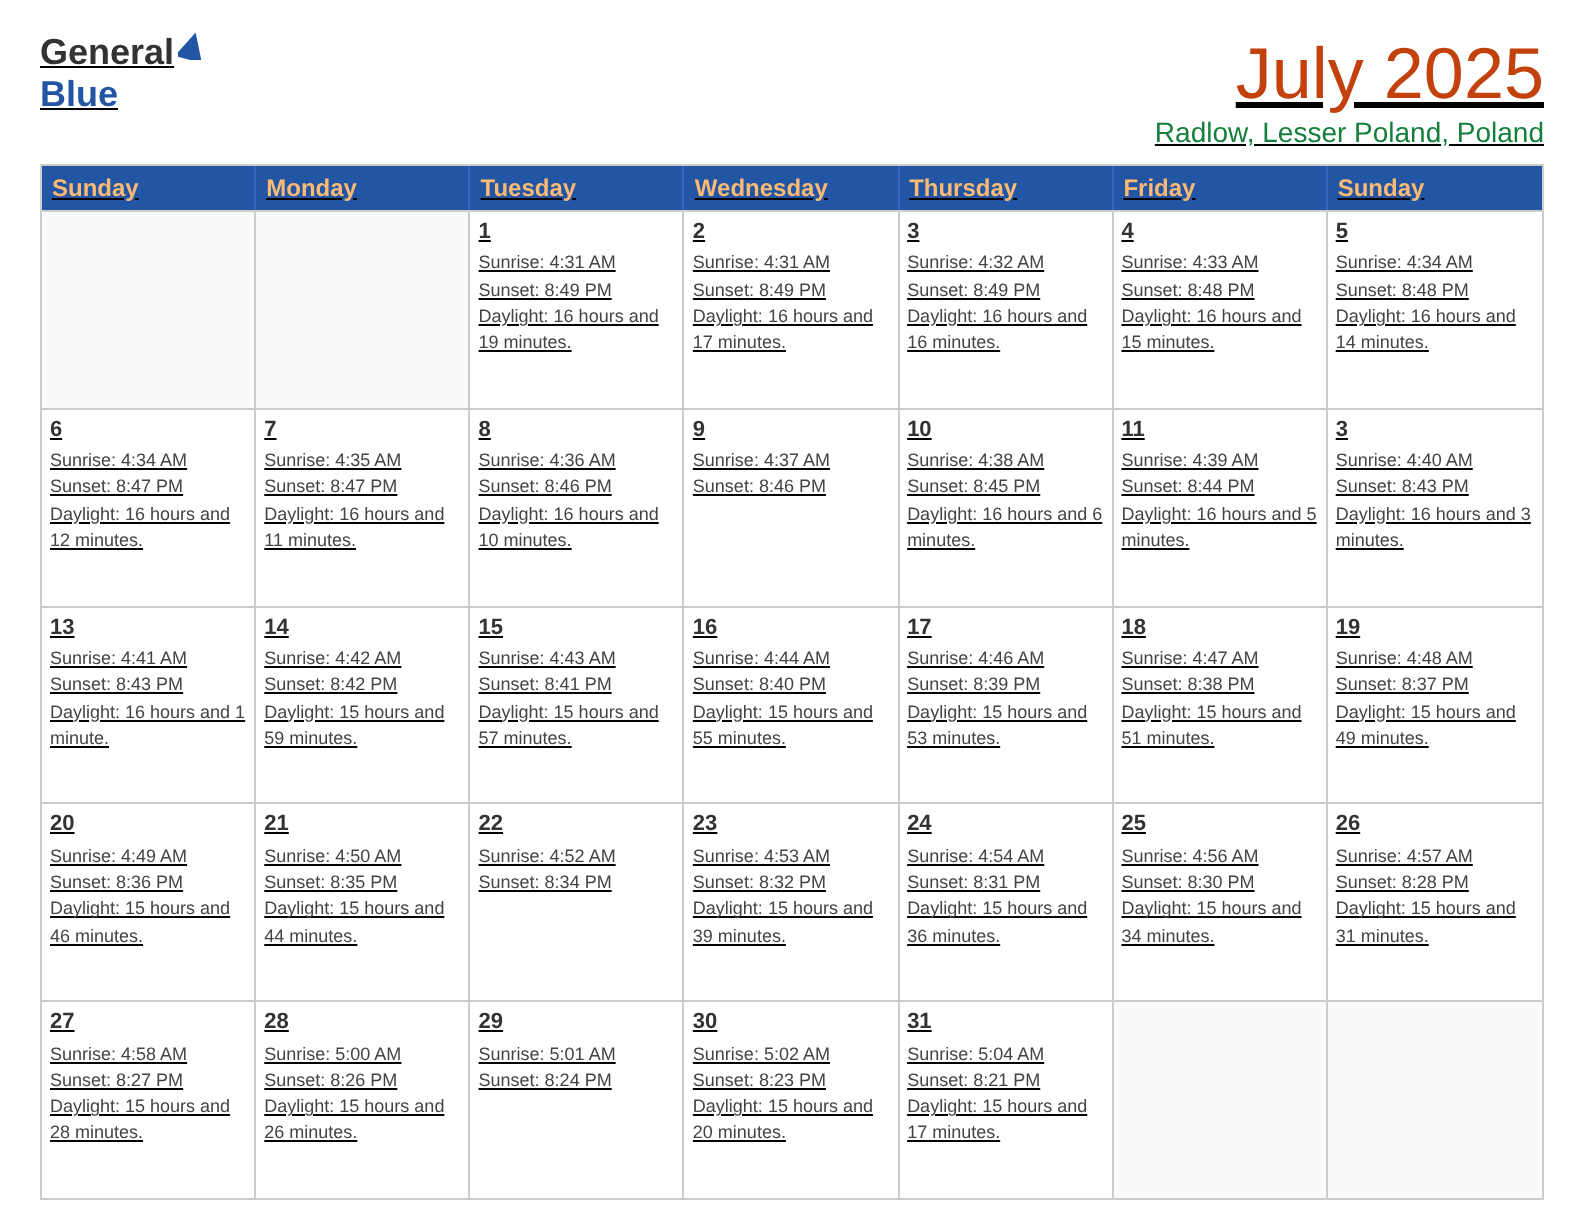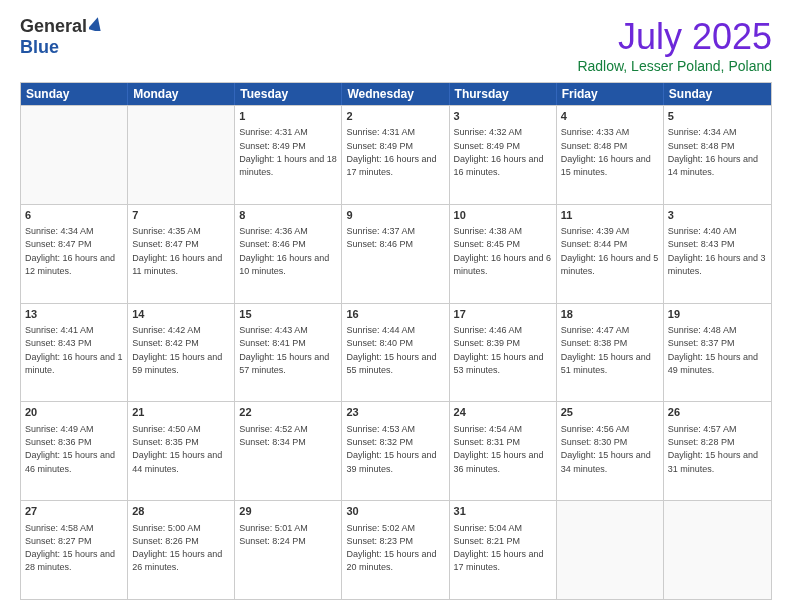--- a/index.html
+++ b/index.html
@@ -9,20 +9,21 @@
       width: 792px;
       height: 612px;
       overflow: hidden;
     }
     .page {
       width: 792px;
       height: 612px;
       padding: 16px 20px 12px 20px;
       display: flex;
       flex-direction: column;
+      text-decoration: underline;
     }
     .header {
       display: flex;
       justify-content: space-between;
       align-items: flex-start;
       margin-bottom: 8px;
     }
     .logo {
       display: flex;
       flex-direction: column;
@@ -30,40 +31,40 @@
     }
     .logo-row {
       display: flex;
       align-items: center;
     }
     .title-area {
       text-align: right;
     }
     .month-title {
       font-size: 36px;
-      color: #6d28d9;
+      color: #c2410c;
       font-weight: normal;
     }
     .location {
       font-size: 14px;
       color: #15803d;
     }
     .calendar {
       flex: 1;
       display: flex;
       flex-direction: column;
       border: 1px solid #ccc;
     }
     .cal-header {
       display: grid;
       grid-template-columns: repeat(7, 1fr);
       background: #2255a4;
     }
     .cal-header-cell {
-      color: #ffffff;
+      color: #fdba74;
       font-size: 12px;
       font-weight: bold;
       text-align: left;
       padding: 4px 5px;
       border-right: 1px solid #3366bb;
     }
     .cal-header-cell:last-child { border-right: none; }
     .cal-body {
       flex: 1;
       display: flex;
@@ -128,21 +129,21 @@
       <div class="cal-header-cell">Tuesday</div>
       <div class="cal-header-cell">Wednesday</div>
       <div class="cal-header-cell">Thursday</div>
       <div class="cal-header-cell">Friday</div>
       <div class="cal-header-cell">Sunday</div>
     </div>
     <div class="cal-body" id="cal-body">
     <div class="cal-row">
           <div class="cal-cell empty"></div>
           <div class="cal-cell empty"></div>
-          <div class="cal-cell"><span class="day-num">1</span><span class="cell-text">Sunrise: 4:31 AM</span><br><span class="cell-text">Sunset: 8:49 PM</span><br><span class="cell-text">Daylight: 1 hours and 18 minutes.</span></div>
+          <div class="cal-cell"><span class="day-num">1</span><span class="cell-text">Sunrise: 4:31 AM</span><br><span class="cell-text">Sunset: 8:49 PM</span><br><span class="cell-text">Daylight: 16 hours and 19 minutes.</span></div>
           <div class="cal-cell"><span class="day-num">2</span><span class="cell-text">Sunrise: 4:31 AM</span><br><span class="cell-text">Sunset: 8:49 PM</span><br><span class="cell-text">Daylight: 16 hours and 17 minutes.</span></div>
           <div class="cal-cell"><span class="day-num">3</span><span class="cell-text">Sunrise: 4:32 AM</span><br><span class="cell-text">Sunset: 8:49 PM</span><br><span class="cell-text">Daylight: 16 hours and 16 minutes.</span></div>
           <div class="cal-cell"><span class="day-num">4</span><span class="cell-text">Sunrise: 4:33 AM</span><br><span class="cell-text">Sunset: 8:48 PM</span><br><span class="cell-text">Daylight: 16 hours and 15 minutes.</span></div>
           <div class="cal-cell"><span class="day-num">5</span><span class="cell-text">Sunrise: 4:34 AM</span><br><span class="cell-text">Sunset: 8:48 PM</span><br><span class="cell-text">Daylight: 16 hours and 14 minutes.</span></div>
         </div>
         <div class="cal-row">
           <div class="cal-cell"><span class="day-num">6</span><span class="cell-text">Sunrise: 4:34 AM</span><br><span class="cell-text">Sunset: 8:47 PM</span><br><span class="cell-text">Daylight: 16 hours and 12 minutes.</span></div>
           <div class="cal-cell"><span class="day-num">7</span><span class="cell-text">Sunrise: 4:35 AM</span><br><span class="cell-text">Sunset: 8:47 PM</span><br><span class="cell-text">Daylight: 16 hours and 11 minutes.</span></div>
           <div class="cal-cell"><span class="day-num">8</span><span class="cell-text">Sunrise: 4:36 AM</span><br><span class="cell-text">Sunset: 8:46 PM</span><br><span class="cell-text">Daylight: 16 hours and 10 minutes.</span></div>
           <div class="cal-cell"><span class="day-num">9</span><span class="cell-text">Sunrise: 4:37 AM</span><br><span class="cell-text">Sunset: 8:46 PM</span><br></div>

